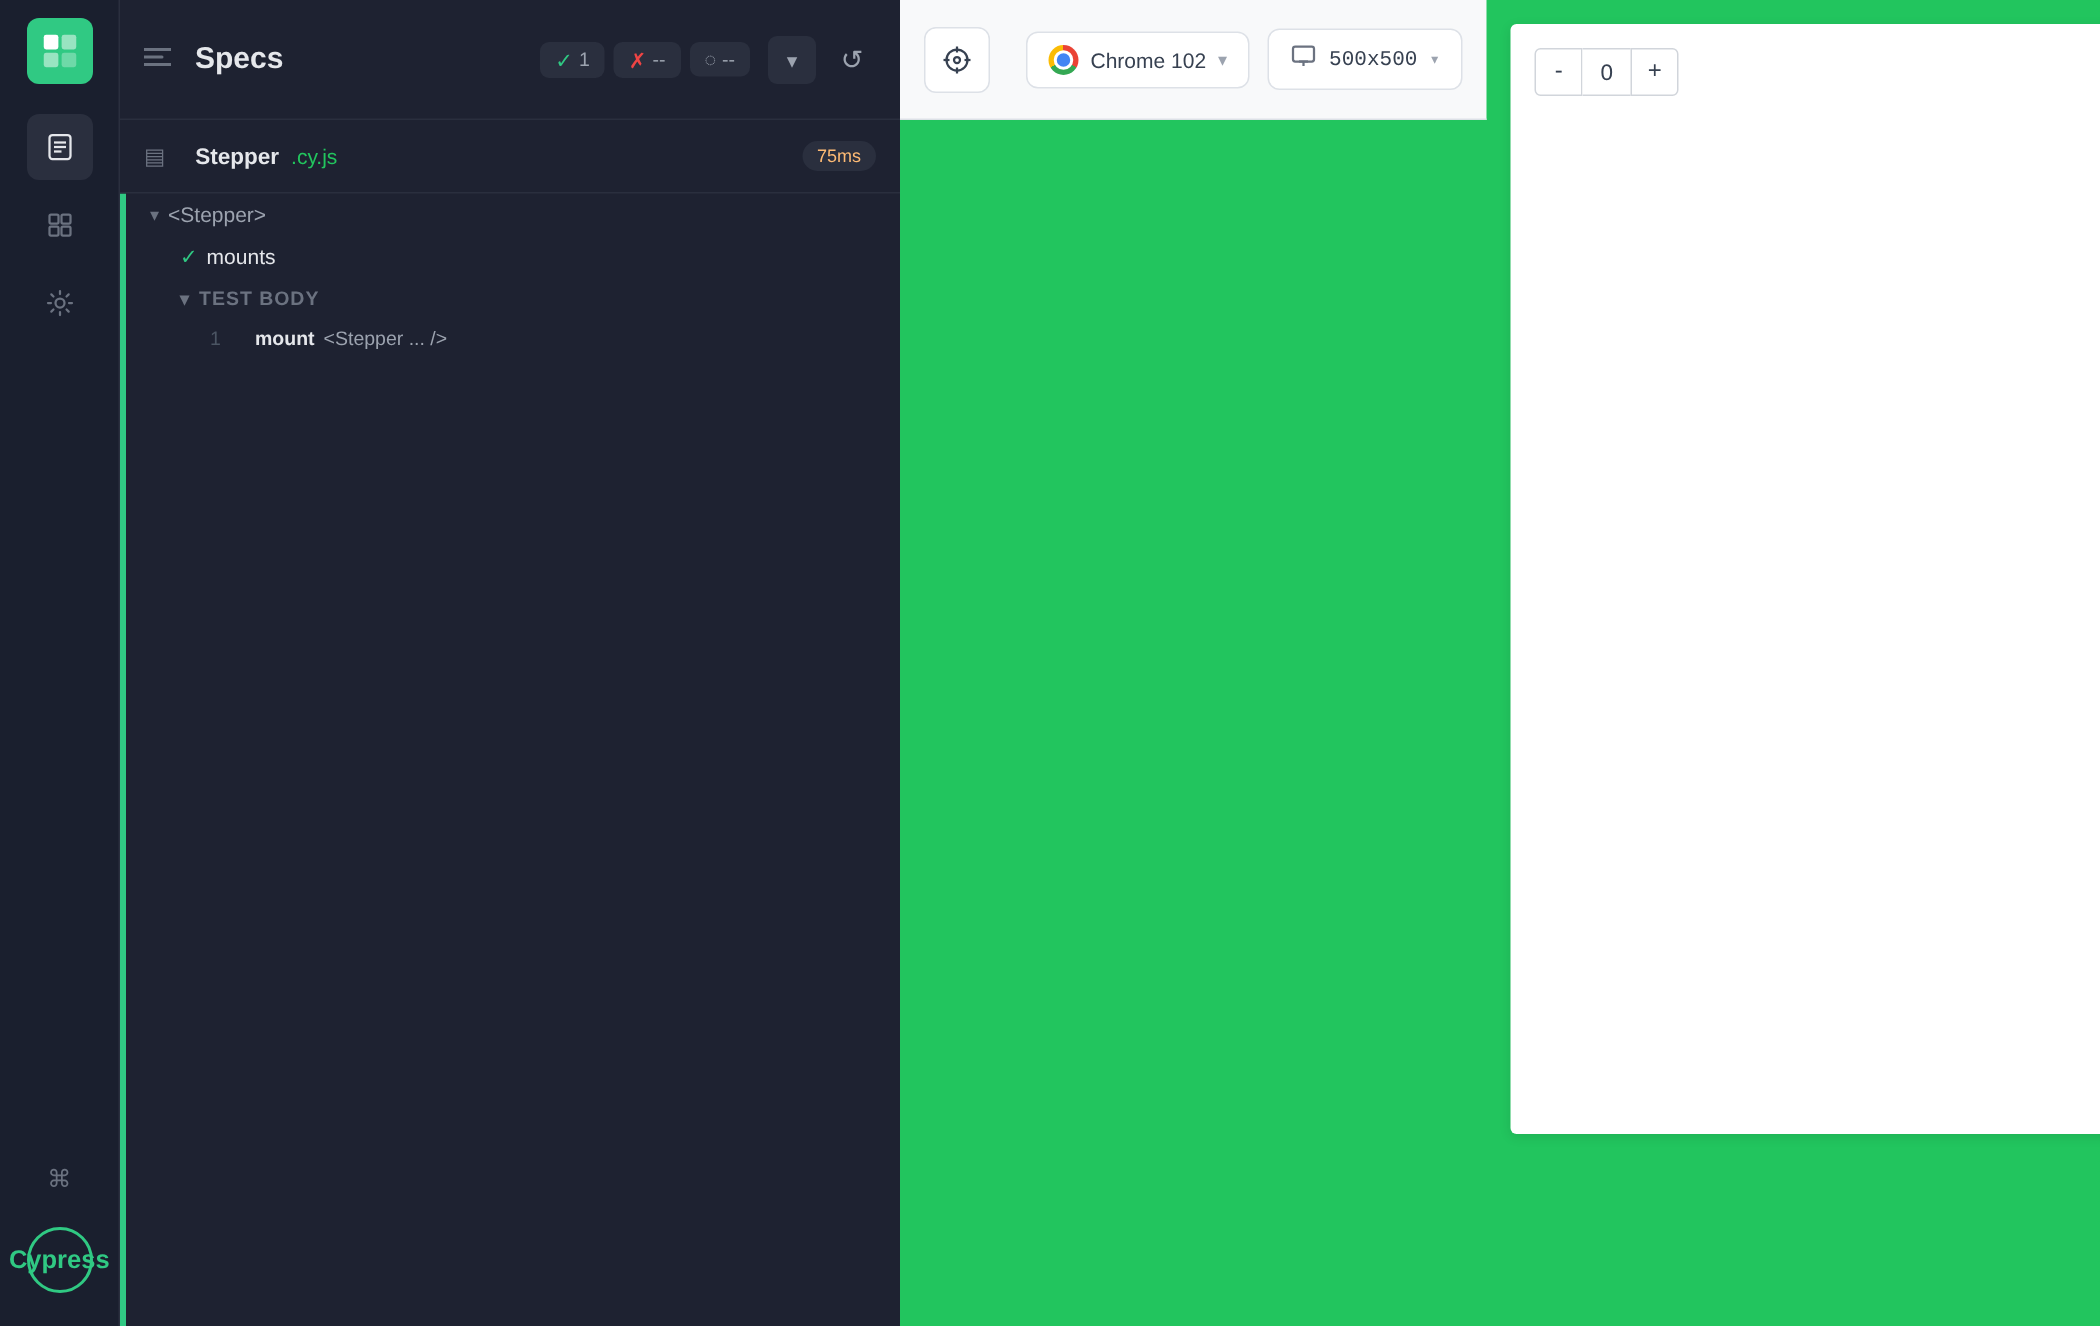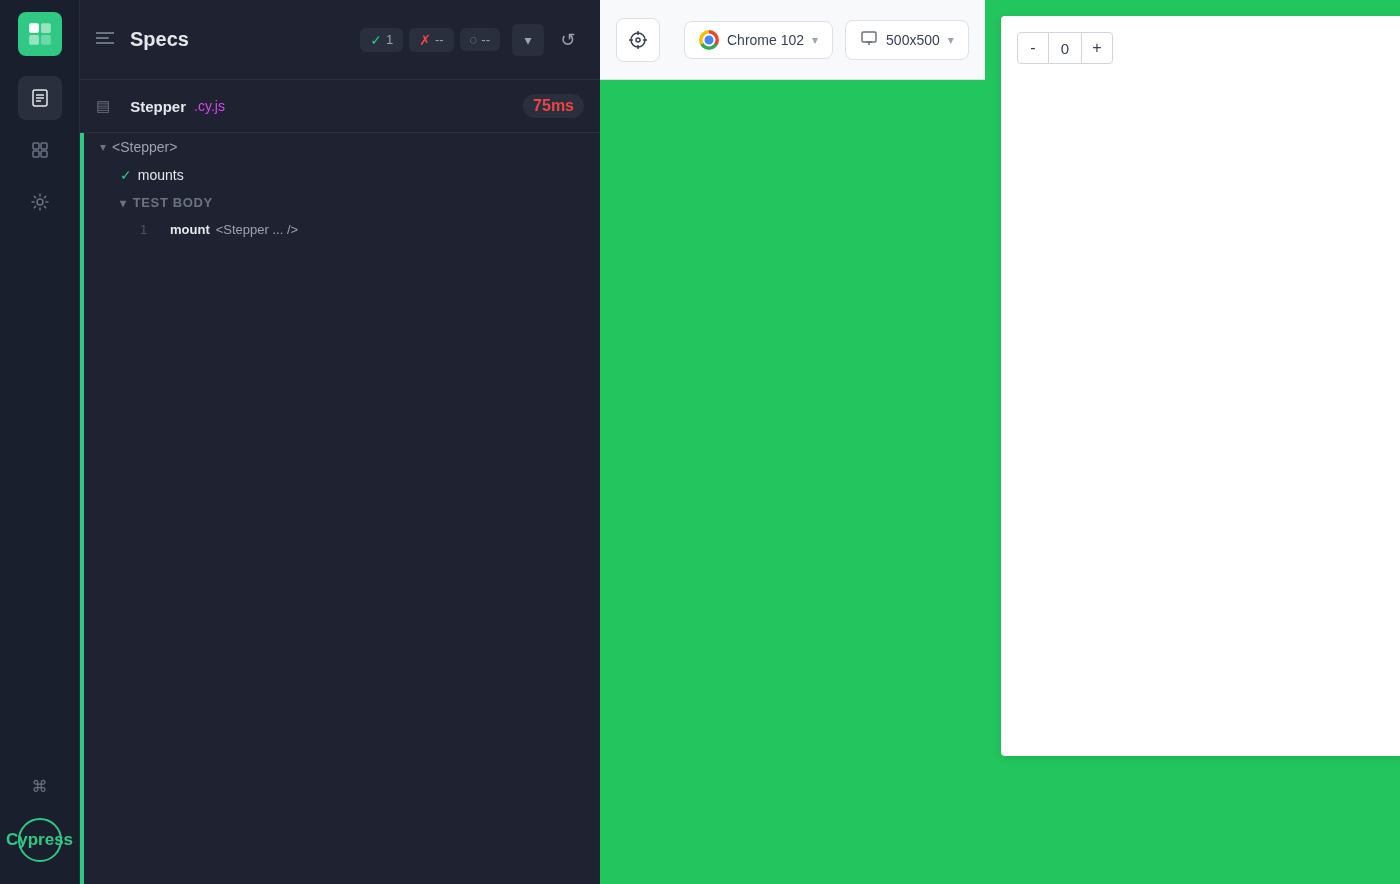--- a/index.html
+++ b/index.html
@@ -128,28 +128,27 @@
     }
     .spec-file-name {
       display: flex; align-items: center; gap: 8px;
       color: #e5e7eb;
       font-size: 15px;
     }
     .spec-file-icon {
       color: #6b7280; font-size: 15px;
     }
     .spec-file-bold { font-weight: 600; margin-left: 12px; }
-    .spec-file-dim { color: #d946ef; font-size: 14px; text-align: right; }
+    .spec-file-dim { color: #22c55e; font-size: 14px; text-align: right; }
     .duration-badge {
       background: #2a2f3e;
       border-radius: 12px;
       padding: 3px 10px;
-      font-size: 16px;
-      color: #ef4444;
-      font-weight: bold;
+      font-size: 12px;
+      color: #fdba74;
     }
     .tree-item {
       display: flex; align-items: center;
       padding: 6px 16px;
       font-size: 14px;
       color: #9ca3af;
       cursor: pointer;
       gap: 6px;
     }
     .tree-item .chevron { color: #6b7280; font-size: 12px; }
@@ -236,20 +235,21 @@
     .viewport-selector {
       display: flex; align-items: center; gap: 8px;
       background: white;
       border: 1px solid #dde1e7;
       border-radius: 8px;
       padding: 8px 14px;
       cursor: pointer;
       font-size: 14px;
       color: #374151;
       font-weight: 500;
+      font-family: Liberation Mono, monospace;
     }
     .viewport-icon { color: #6b7280; font-size: 16px; }
 
     
     .preview-area {
       flex: 1;
       display: flex;
       align-items: flex-start;
       justify-content: center;
       padding: 16px;

